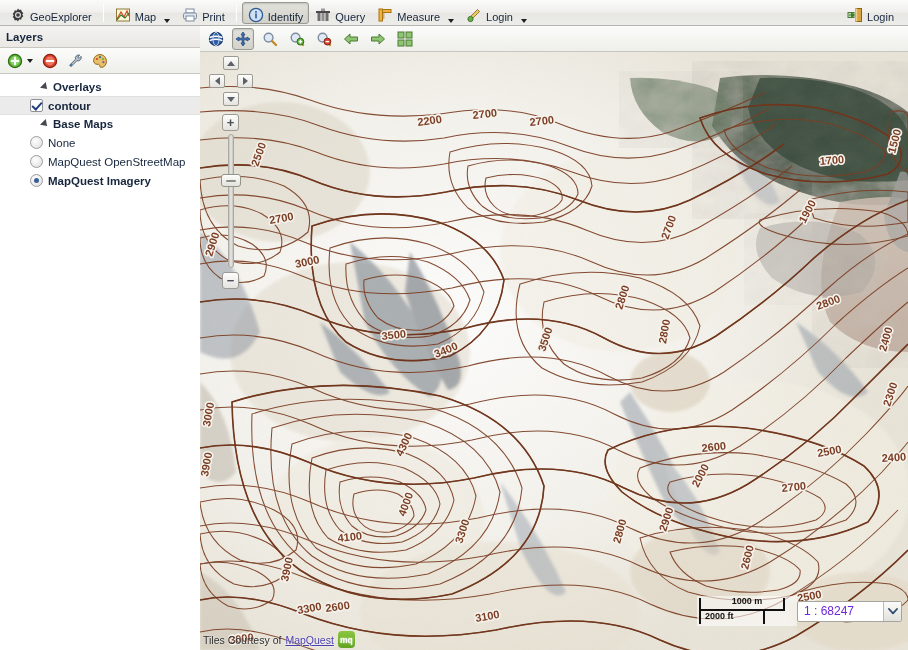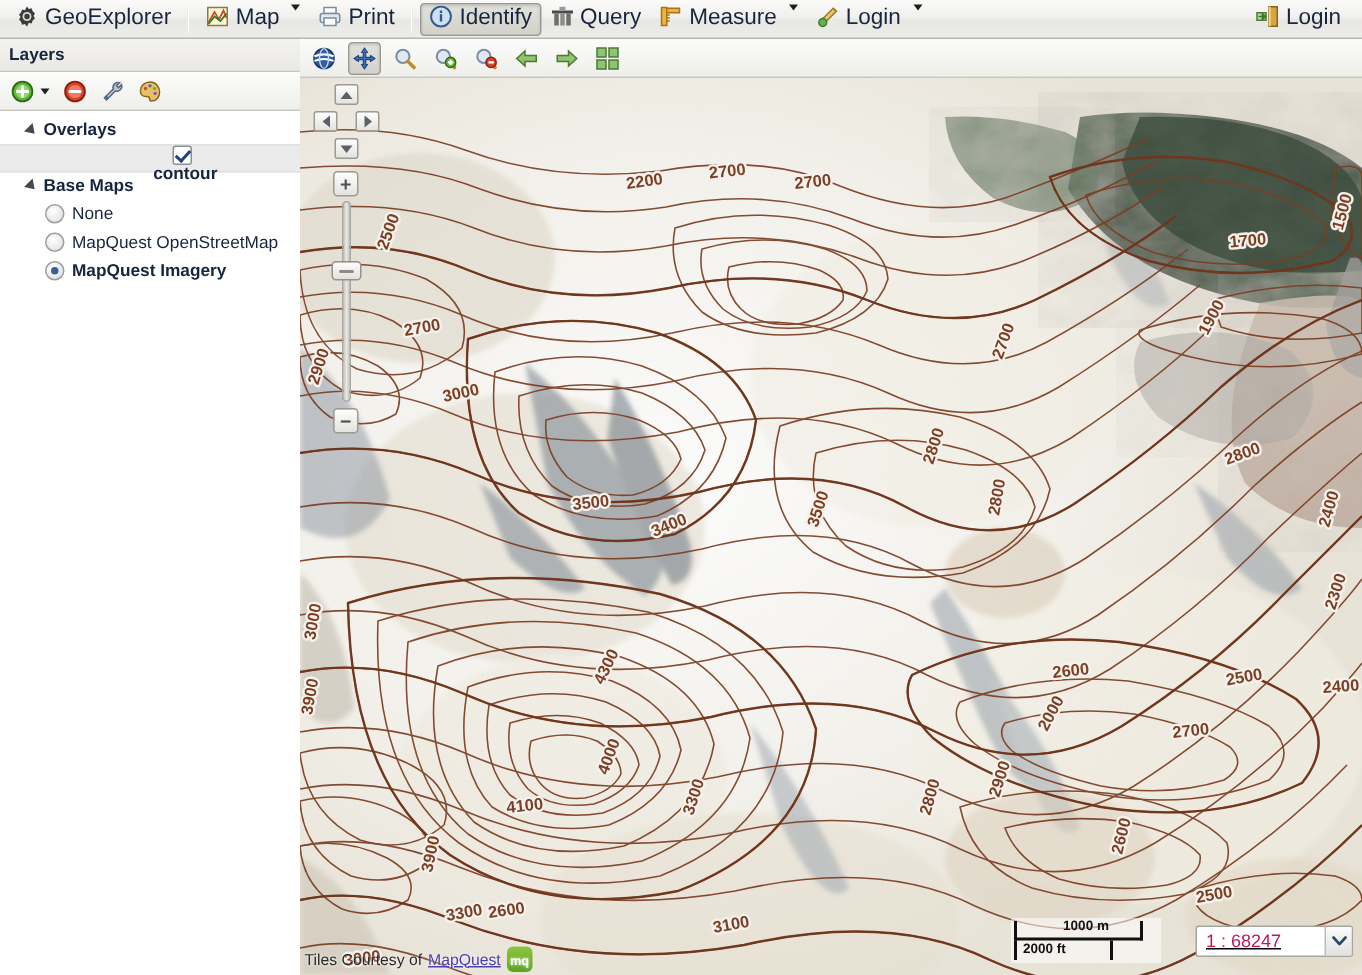--- a/index.html
+++ b/index.html
@@ -14,23 +14,23 @@
   #app { position: relative; width: 908px; height: 650px; }
 
   
   #top-toolbar {
     position: absolute; left: 0; top: 0; width: 908px; height: 26px;
     background: linear-gradient(to bottom, #fbfbfa 0%, #f0efed 48%, #e8e7e3 52%, #ececea 100%);
     border-bottom: 1px solid #b6b6b0;
     display: flex; align-items: center; padding: 0 4px;
   }
   .tb-btn {
-    display: flex; align-items: flex-start; height: 22px; padding: 0 5px;
+    display: flex; align-items: flex-end; height: 22px; padding: 0 5px;
     border: 1px solid transparent; border-radius: 3px; cursor: pointer;
-    color: #17263d; white-space: nowrap; font-size: 15px;
+    color: #17263d; white-space: nowrap; font-size: 11px;
     gap: 4px;
   }
   .tb-btn.active {
     border-color: #9a9a92;
     background: linear-gradient(to bottom,#e2e2dc,#d2d2ca);
     box-shadow: inset 0 1px 2px rgba(0,0,0,.15);
   }
   .tb-sep {
     width: 1px; height: 18px; margin: 0 5px;
     background: #c3c3bb; border-right: 1px solid #fefefe;
@@ -59,33 +59,33 @@
     background: linear-gradient(to bottom,#fcfcfb,#eeeeea);
     border-bottom: 1px solid #c7c7c0;
   }
   .lt-btn {
     display: flex; align-items: center; height: 20px; padding: 0 2px;
     border: 1px solid transparent; border-radius: 3px; cursor: pointer;
   }
   .tree { padding: 4px 0 0 0; font-size: 11.5px; }
   .tree-group {
     display: flex; align-items: center; height: 18px;
-    padding-left: 16px; color: #17263d; font-weight: bold; cursor: pointer;
+    padding-left: 16px; color: #17263d; font-weight: bold; cursor: pointer; margin-left: 24px;
   }
   .tri {
     width: 0; height: 0; margin-right: 5px; margin-left: 2px;
     border-top: 4.5px solid transparent; border-bottom: 4.5px solid transparent;
     border-left: 6px solid #45484d;
     transform: rotate(45deg);
   }
   .tree-node {
     display: flex; align-items: center; height: 19px;
     padding-left: 30px; color: #17263d; cursor: pointer;
   }
-  .tree-node.selected { background: #ebebeb; border-top: 1px solid #e0e0e0; border-bottom: 1px solid #e0e0e0; flex-direction: column; }
+  .tree-node.selected { background: #ebebeb; border-top: 1px solid #e0e0e0; border-bottom: 1px solid #e0e0e0; }
   .tree-node .lbl { margin-left: 5px; }
   .tree-node.bold .lbl { font-weight: bold; }
   .cb {
     width: 13px; height: 13px; flex: 0 0 13px;
     border: 1px solid #8d9096; background: #fff; border-radius: 2px;
     position: relative;
   }
   .cb.checked::after {
     content: ""; position: absolute; left: 3px; top: 0px;
     width: 4px; height: 8px; border: solid #23407a;
@@ -164,39 +164,39 @@
     background: linear-gradient(to bottom,#fdfdfc,#e2e1dc);
     border: 1px solid #949389; border-radius: 3px; cursor: pointer;
   }
   #zoom-handle::after {
     content: ""; position: absolute; left: 4px; top: 5px;
     width: 10px; height: 2px; background: #8e8d85; border-radius: 1px;
   }
 
   
   #scale-widgets {
-    position: absolute; right: 6px; bottom: 8px; z-index: 15;
-    display: flex; align-items: center; gap: 23px; text-decoration: underline;
+    position: absolute; right: 6px; bottom: 24px; z-index: 15;
+    display: flex; align-items: center; gap: 0;
   }
   #scalebar {
     position: relative; width: 100px; height: 30px;
     font-family: "Liberation Sans", sans-serif; font-size: 9px;
     color: #111; background: rgba(255,255,255,.55);
   }
   .sb-row { position: relative; height: 14px; }
   .sb-label { position: absolute; width: 100%; text-align: center; font-weight: bold; font-size: 9px; }
   .sb-line-top {
     position: absolute; left: 2px; top: 13px; width: 86px; height: 2px; background: #111;
   }
   .sb-tick { position: absolute; width: 2px; background: #111; }
   #scale-select {
     display: flex; align-items: center;
     width: 105px; height: 21px;
     background: #fff; border: 1px solid #a5a5a0; border-radius: 2px;
-    padding: 0 0 0 6px; font-size: 12px; color: #be185d; cursor: pointer;
+    padding: 0 0 0 6px; font-size: 12px; color: #6d28d9; cursor: pointer;
   }
   #scale-select .val { flex: 1; }
   #scale-select .arrowbox {
     width: 18px; height: 19px; margin: 0;
     background: linear-gradient(to bottom,#fbfbf9,#e2e1dc);
     border-left: 1px solid #bcbcb6;
     display: flex; align-items: center; justify-content: center;
   }
   #attribution {
     position: absolute; left: 3px; bottom: 2px; z-index: 15;

